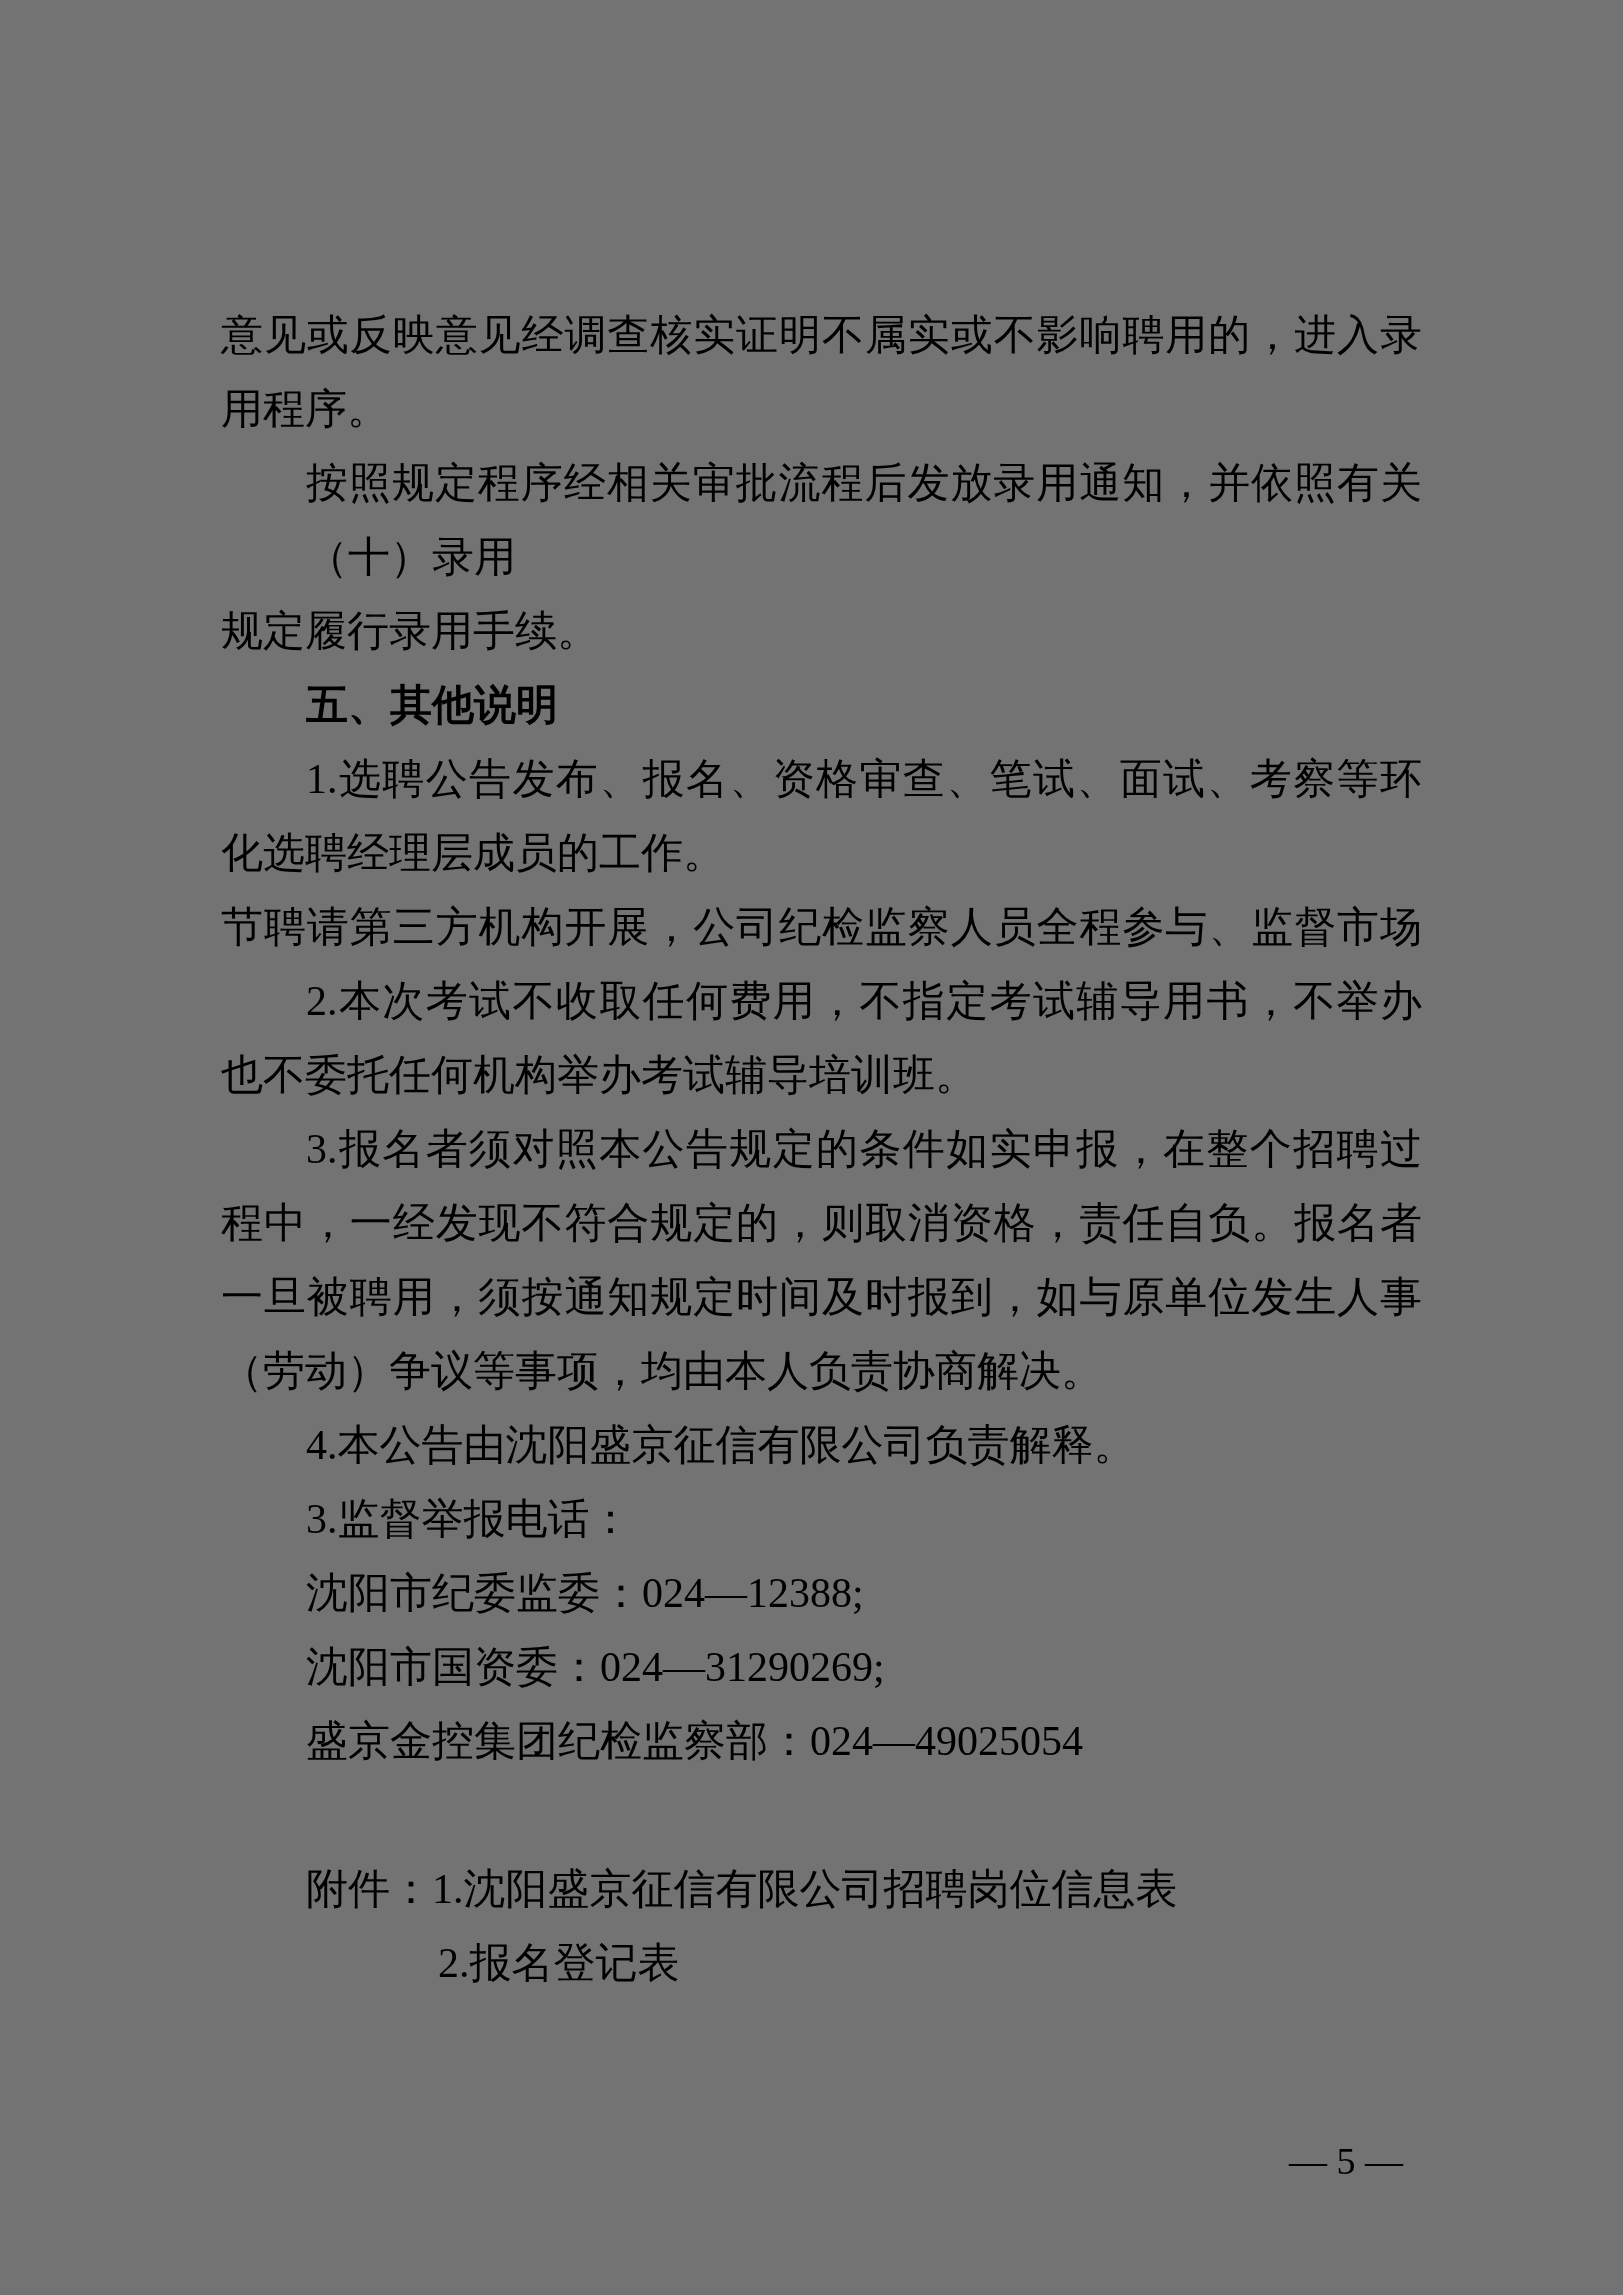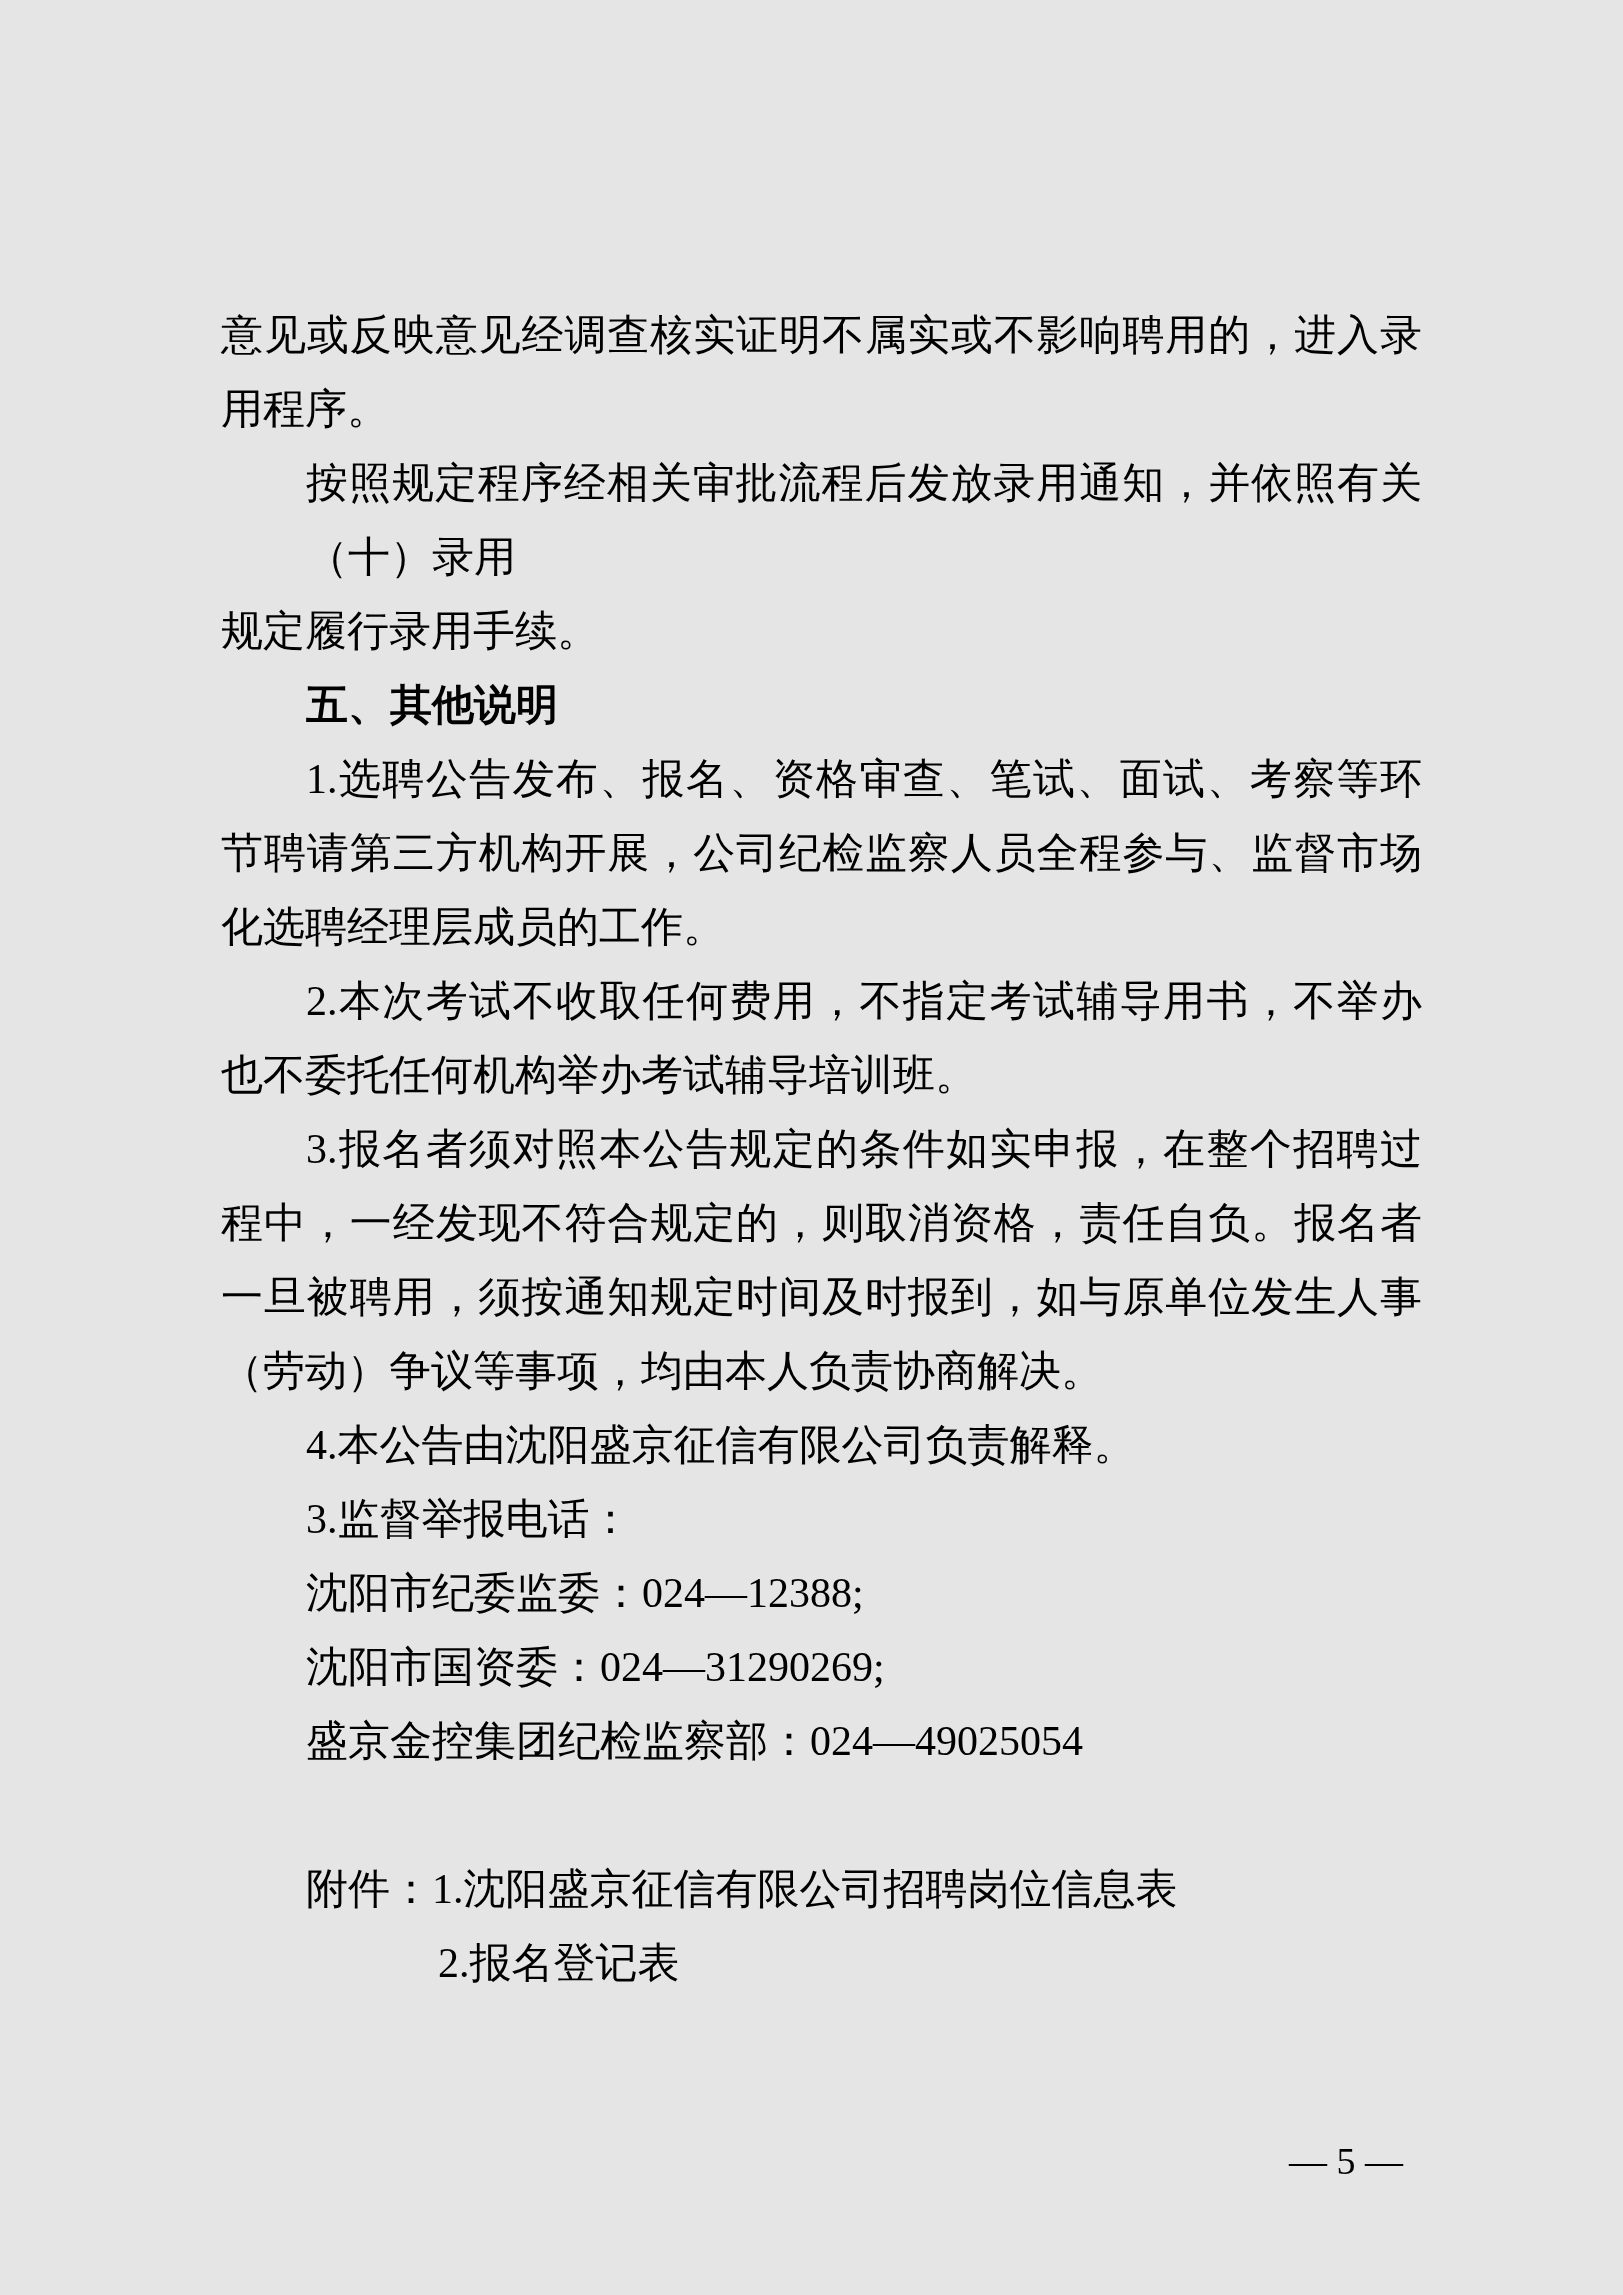--- a/index.html
+++ b/index.html
@@ -4,21 +4,21 @@
 <style>
   html, body {
     margin: 0;
     padding: 0;
     background: #ffffff;
   }
   .page {
     position: relative;
     width: 1623px;
     height: 2295px;
-    background: #e5e5e5;
+    background: #737373;
     color: #000000;
     font-family: "Liberation Serif", "DejaVu Serif", serif;
     overflow: hidden;
   }
   .textblock {
     position: absolute;
     left: 221px;
     top: 298px;
     width: 1201px;
   }
@@ -60,22 +60,22 @@
 <div class="page">
 
   <div class="textblock">
     <div class="ln jf">意见或反映意见经调查核实证明不属实或不影响聘用的，进入录</div>
     <div class="ln">用程序。</div>
     <div class="ln ind2 jf">按照规定程序经相关审批流程后发放录用通知，并依照有关</div>
     <div class="ln ind2">（十）录用</div>
     <div class="ln">规定履行录用手续。</div>
     <div class="ln ind2 hd">五、其他说明</div>
     <div class="ln ind2 jf">1.选聘公告发布、报名、资格审查、笔试、面试、考察等环</div>
+    <div class="ln">化选聘经理层成员的工作。</div>
     <div class="ln jf">节聘请第三方机构开展，公司纪检监察人员全程参与、监督市场</div>
-    <div class="ln">化选聘经理层成员的工作。</div>
     <div class="ln ind2 jf">2.本次考试不收取任何费用，不指定考试辅导用书，不举办</div>
     <div class="ln">也不委托任何机构举办考试辅导培训班。</div>
     <div class="ln ind2 jf">3.报名者须对照本公告规定的条件如实申报，在整个招聘过</div>
     <div class="ln jf">程中，一经发现不符合规定的，则取消资格，责任自负。报名者</div>
     <div class="ln jf">一旦被聘用，须按通知规定时间及时报到，如与原单位发生人事</div>
     <div class="ln">（劳动）争议等事项，均由本人负责协商解决。</div>
     <div class="ln ind2">4.本公告由沈阳盛京征信有限公司负责解释。</div>
     <div class="ln ind2">3.监督举报电话：</div>
     <div class="ln ind2">沈阳市纪委监委：024—12388;</div>
     <div class="ln ind2">沈阳市国资委：024—31290269;</div>

